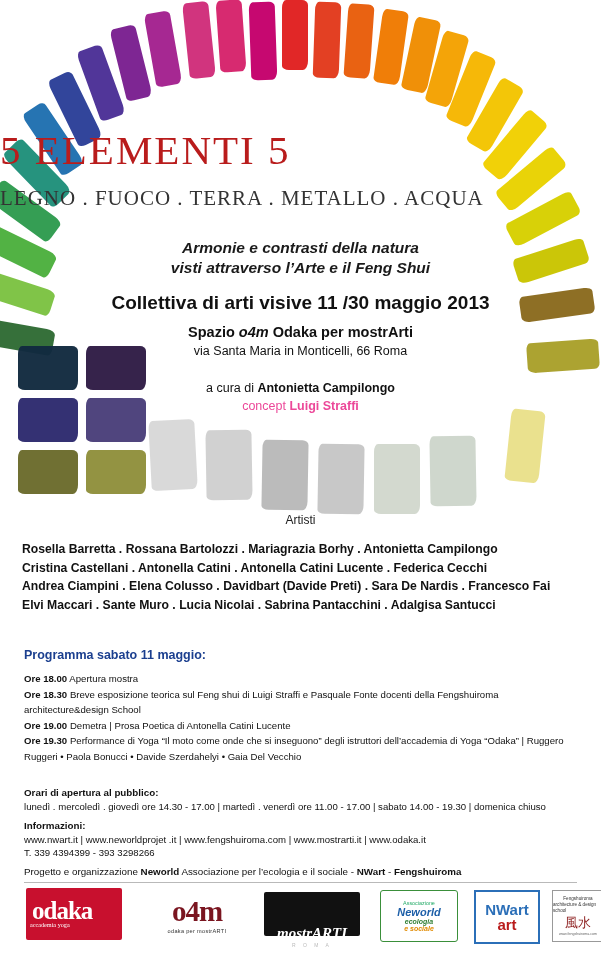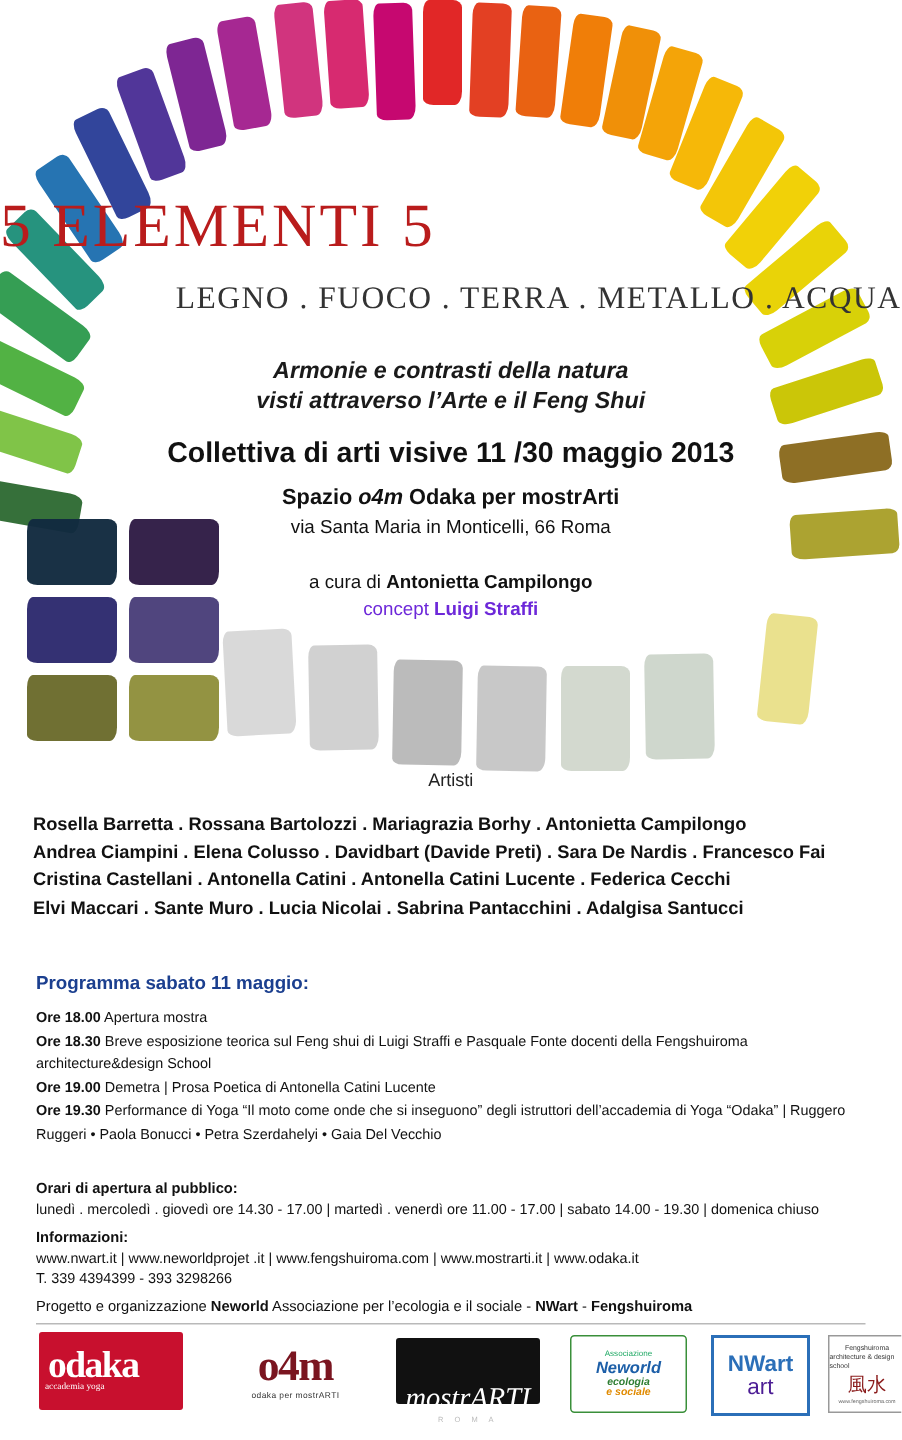--- a/index.html
+++ b/index.html
@@ -46,26 +46,25 @@
     font-size: 41px;
     letter-spacing: 2px;
     color: #b91c1c;
     font-family: "Liberation Serif", serif;
     font-weight: 400;
   }
   .title-sub {
     position: absolute;
     top: 186px;
     left: 0; right: 0;
-    text-align: right;
+    text-align: left;
     font-size: 21px;
     letter-spacing: 1px;
     color: #333;
     font-family: "Liberation Serif", serif;
-    padding-left: 36px;
   }
   .tagline {
     position: absolute;
     top: 238px;
     left: 0; right: 0;
     text-align: center;
     font-size: 15.5px;
     font-weight: bold;
     font-style: italic;
     color: #1a1a1a;
@@ -107,21 +106,21 @@
     font-size: 12.5px;
     color: #111;
   }
   .curator b { font-weight: bold; }
   .concept {
     position: absolute;
     top: 399px;
     left: 0; right: 0;
     text-align: center;
     font-size: 12.5px;
-    color: #6d28d9;
+    color: #ec4899;
   }
   .concept b { font-weight: bold; }
 
   
   .artists-label {
     position: absolute;
     top: 513px;
     left: 0; right: 0;
     text-align: center;
     font-size: 12px;
@@ -253,39 +252,39 @@
   .logo-o4m .o4m-main {
     font-size: 29px; font-weight: bold; color: #7a1520; letter-spacing: -1px;
     font-family: "Liberation Serif", serif;
   }
   .logo-o4m .o4m-sub { font-size: 5.6px; color: #333; letter-spacing: .3px; }
   .logo-mostrarti {
     left: 240px; width: 96px; height: 44px; top: 4px;
     background: #111; color: #fff; border-radius: 2px;
   }
   .logo-mostrarti .ma {
-    font-size: 19px; font-style: italic; font-weight: normal;
+    font-size: 15px; font-style: italic; font-weight: bold;
     font-family: "Liberation Serif", serif;
     margin-top: 44px;
   }
   .logo-mostrarti .sub { font-size: 5px; letter-spacing: 3px; color:#bbb; }
   .logo-neworld {
     left: 356px; width: 76px; height: 50px; top: 2px;
     border: 1.5px solid #3a8f3a; border-radius: 3px; background: #fff;
   }
   .logo-neworld .nw-top { font-size: 5.4px; color:#2a6; }
   .logo-neworld .nw-mid { font-size: 11px; font-weight: bold; color:#1d5fa8; font-style: italic; }
   .logo-neworld .nw-eco { font-size: 7px; font-weight: bold; color:#2e7d32; font-style: italic; }
   .logo-neworld .nw-soc { font-size: 7px; font-weight: bold; color:#e08a00; font-style: italic; }
   .logo-nwart {
     left: 450px; width: 62px; height: 50px; top: 2px;
     border: 2px solid #2b6fb8; background: #fff;
   }
   .logo-nwart .nwa { font-size: 15px; font-weight: bold; color: #2b6fb8; line-height: 15px; }
-  .logo-nwart .nwb { font-size: 15px; font-weight: normal; color: #4c1d95; line-height: 15px; }
+  .logo-nwart .nwb { font-size: 15px; font-weight: bold; color: #b91c1c; line-height: 15px; }
   .logo-fengshuiroma {
     left: 528px; width: 50px; height: 50px; top: 2px;
     border: 1px solid #999; background: #fff;
   }
   .logo-fengshuiroma .fs-t { font-size: 4.6px; color: #333; line-height: 6px; }
   .logo-fengshuiroma .fs-c { font-size: 13px; color: #8a1a1a; font-family: Liberation Sans, sans-serif; }
   .logo-fengshuiroma .fs-b { font-size: 3.6px; color: #666; }
   .stackcol { display:flex; flex-direction:column; align-items:center; justify-content:center; height:100%; }
 </style>
 </head>
@@ -355,42 +354,42 @@
     <span>a cura di </span><b>Antonietta Campilongo</b>
   </div>
   <div class="concept">
     <span>concept </span><b>Luigi Straffi</b>
   </div>
 
   <div class="artists-label">Artisti</div>
 
   <div class="artists-list">
     <span class="ln">Rosella  Barretta  .  Rossana  Bartolozzi  .  Mariagrazia  Borhy  .  Antonietta  Campilongo</span>
+    <span class="ln">Cristina  Castellani  .  Antonella  Catini  .  Antonella  Catini  Lucente  .  Federica  Cecchi</span>
     <span class="ln">Andrea Ciampini  .  Elena Colusso  .  Davidbart (Davide Preti)  .  Sara De Nardis  .   Francesco Fai</span>
-    <span class="ln">Cristina  Castellani  .  Antonella  Catini  .  Antonella  Catini  Lucente  .  Federica  Cecchi</span>
     <span class="ln">Elvi  Maccari  .  Sante  Muro  .  Lucia  Nicolai  .  Sabrina  Pantacchini  .    Adalgisa  Santucci</span>
   </div>
 
   <div class="prog-title">Programma sabato 11 maggio:</div>
   <div class="prog">
     <span class="row">
       <b class="t">Ore  18.00</b>
       <span>Apertura mostra</span>
     </span>
     <span class="row">
       <b class="t">Ore  18.30</b>
       <span>Breve esposizione teorica sul Feng shui di Luigi Straffi e Pasquale Fonte docenti della Fengshuiroma architecture&amp;design School</span>
     </span>
     <span class="row">
       <b class="t">Ore  19.00</b>
       <span>Demetra | Prosa Poetica di Antonella Catini Lucente</span>
     </span>
     <span class="row">
       <b class="t">Ore  19.30</b>
-      <span>Performance di Yoga  “Il moto come onde che si inseguono” degli istruttori dell’accademia di Yoga “Odaka” | Ruggero Ruggeri • Paola Bonucci • Petra Szerdahelyi • Gaia Del Vecchio</span>
+      <span>Performance di Yoga  “Il moto come onde che si inseguono” degli istruttori dell’accademia di Yoga “Odaka” | Ruggero Ruggeri • Paola Bonucci • Davide Szerdahelyi • Gaia Del Vecchio</span>
     </span>
   </div>
 
   <div class="hours-title">Orari di apertura al pubblico:</div>
   <div class="hours">lunedì . mercoledì . giovedì  ore 14.30 - 17.00  |  martedì . venerdì  ore 11.00 - 17.00  |  sabato 14.00 - 19.30  |  domenica chiuso</div>
 
   <div class="info-title">Informazioni:</div>
   <div class="info-line">www.nwart.it  |  www.neworldprojet .it  |  www.fengshuiroma.com  |  www.mostrarti.it  |  www.odaka.it</div>
   <div class="info-phone">T. 339 4394399 - 393 3298266</div>
 

